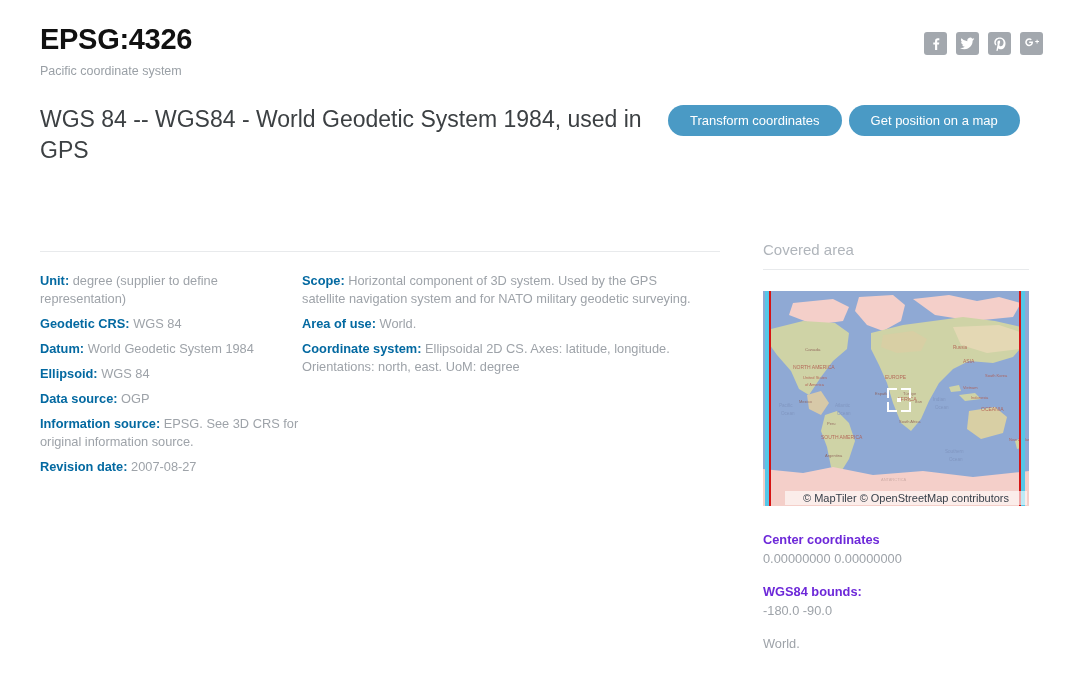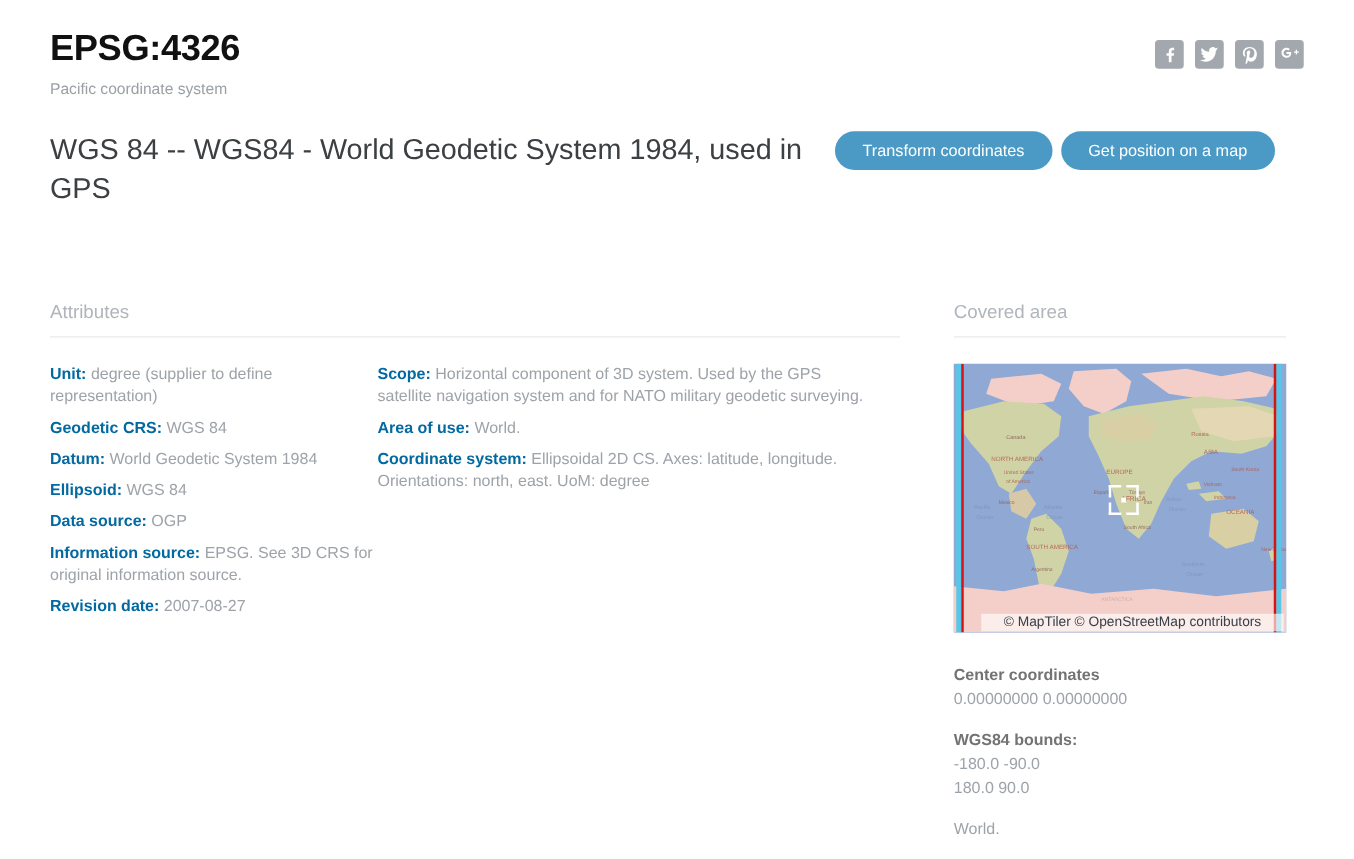--- a/index.html
+++ b/index.html
@@ -214,21 +214,21 @@
     background: rgba(255,255,255,0.62);
     padding: 0 18px;
     line-height: 14px;
     white-space: nowrap;
   }
 
   .map-info { margin-top: 24px; }
   .info-label {
     font-size: 12.8px;
     font-weight: bold;
-    color: #737373;
+    color: #6d28d9;
     line-height: 19px;
   }
   .info-value {
     font-size: 12.8px;
     color: #9ea3a9;
     line-height: 19px;
   }
   .info-gap { height: 14px; }
 </style>
 </head>
@@ -266,21 +266,20 @@
 
   <div class="title-row">
     <h1 class="crs-title">WGS 84 -- WGS84 - World Geodetic System 1984, used in GPS</h1>
     <div class="action-buttons">
       <button class="btn">Transform coordinates</button>
       <button class="btn">Get position on a map</button>
     </div>
   </div>
 
   <div class="attributes">
-    <div class="section-heading">Attributes</div>
     <div class="section-rule"></div>
 
     <div class="attr-columns">
       <div class="attr-col-left">
         <div class="attr-item">
           <span class="k">Unit:</span>
           <span class="v">degree (supplier to define representation)</span>
         </div>
         <div class="attr-item">
           <span class="k">Geodetic CRS:</span>
@@ -403,19 +402,18 @@
 
       <div class="map-attrib">© MapTiler © OpenStreetMap contributors</div>
     </div>
 
     <div class="map-info">
       <div class="info-label">Center coordinates</div>
       <div class="info-value">0.00000000 0.00000000</div>
       <div class="info-gap"></div>
       <div class="info-label">WGS84 bounds:</div>
       <div class="info-value">-180.0 -90.0</div>
-      <div class="info-value">180.0 90.0</div>
       <div class="info-gap"></div>
       <div class="info-value">World.</div>
     </div>
   </div>
 
 </div>
 
 </body></html>

